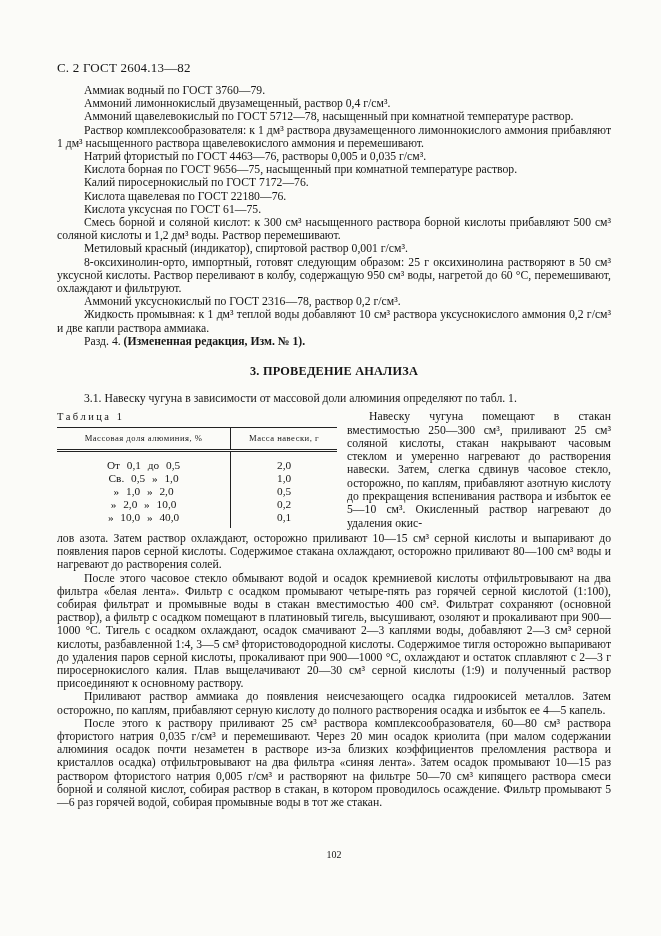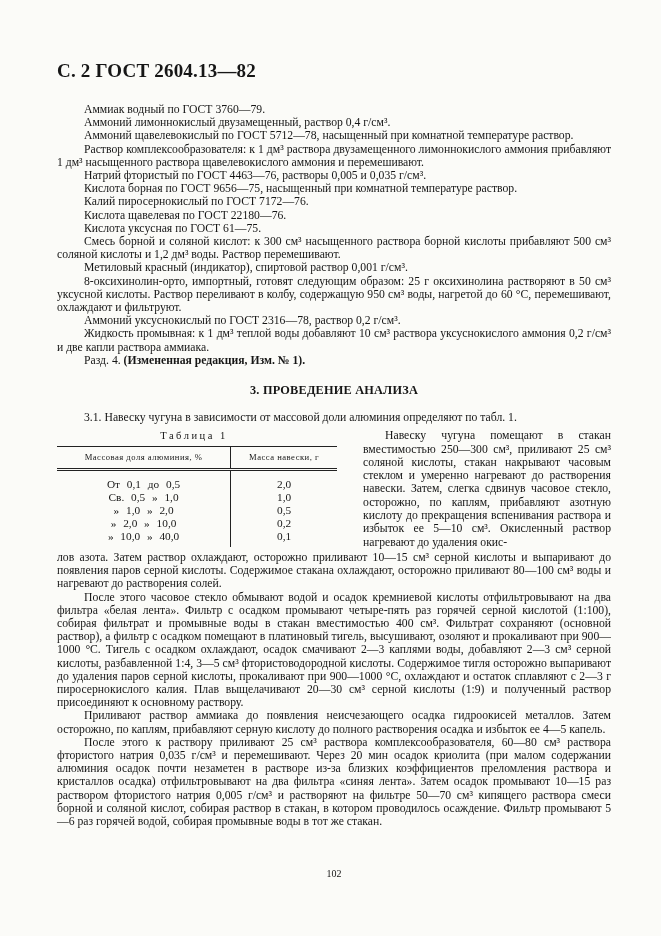--- a/index.html
+++ b/index.html
@@ -11,24 +11,24 @@
     -webkit-font-smoothing:antialiased;
   }
   .page{
     position:relative;
     width:661px;height:936px;
     box-sizing:border-box;
     padding:60px 50px 0 57px;
     overflow:hidden;
   }
   .doc-header{
-    font-weight:bold;
-    font-size:19px;
+    font-weight:normal;
+    font-size:13px;
     letter-spacing:0.2px;
-    margin-bottom:21px;
+    margin-bottom:8px;
   }
   .body{
     font-size:11.7px;
     line-height:13.2px;
     text-align:justify;
     text-indent:27px;
     margin:0;
   }
   .noindent{text-indent:0;}
   .sec-heading{
@@ -38,24 +38,24 @@
     letter-spacing:0.2px;
     margin:16px 0 13px 0;
   }
   .twocol{
     display:flex;
     gap:10px;
     margin-top:5px;
     margin-bottom:2px;
   }
   .col-left{flex:0 0 280px;width:280px;}
-  .col-right{flex:1;margin-left:16px;}
+  .col-right{flex:1;}
   .side{line-height:13.3px;text-indent:22px;}
   .table-caption{
-    text-align:center;
+    text-align:left;
     font-size:10.5px;
     letter-spacing:2.5px;
     margin:1px 6px 5px 0;
   }
   .gost-table{
     width:100%;
     border-collapse:collapse;
     margin-top:1px;
   }
   .gost-table th{

